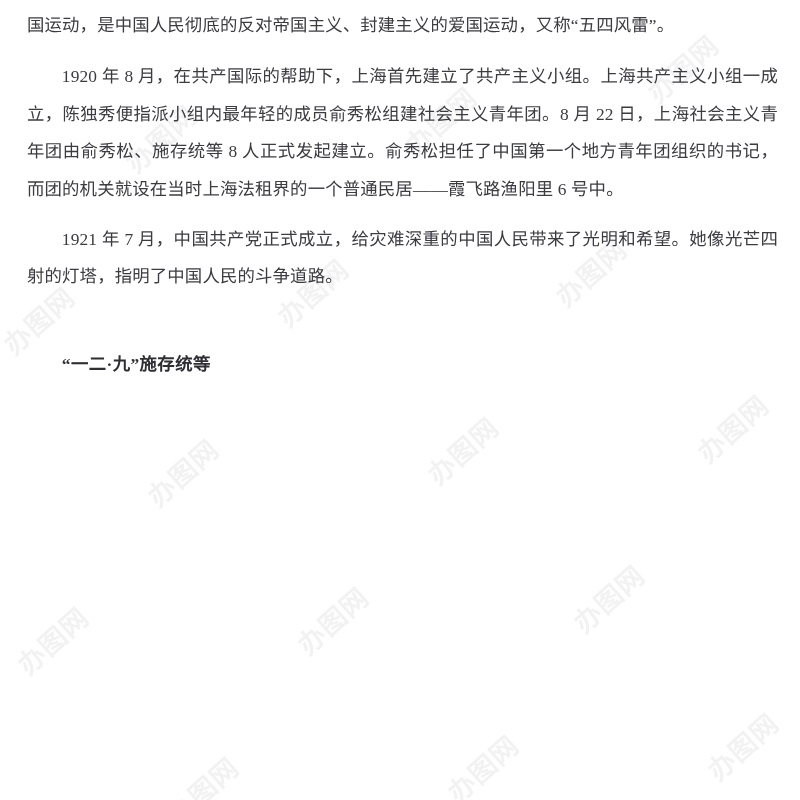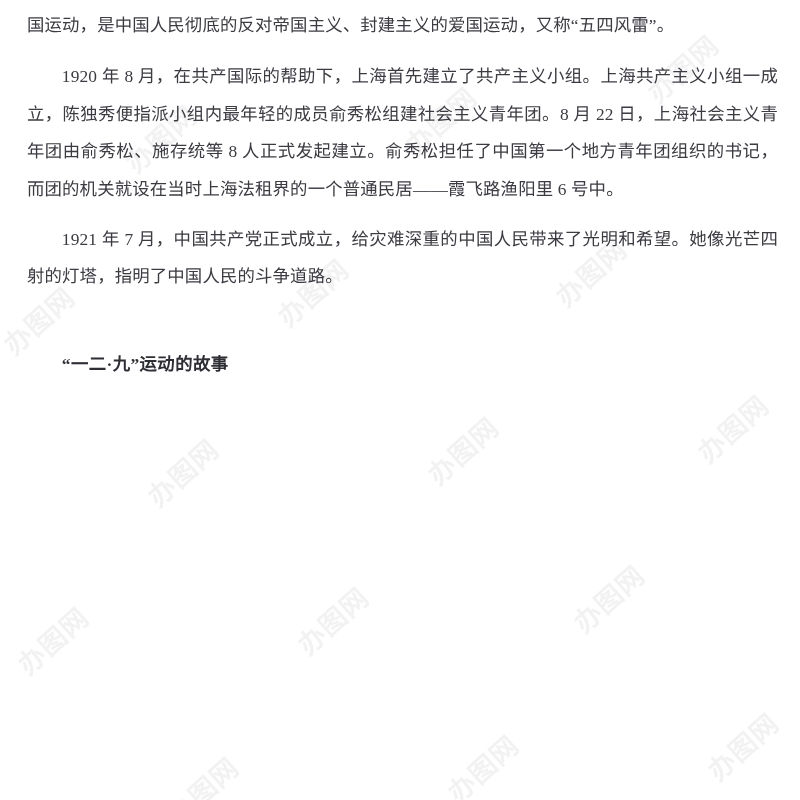--- a/index.html
+++ b/index.html
@@ -125,21 +125,21 @@
     <p class="para indent">1921 年 7 月，中国共产党正式成立，给灾难深重的中国人民带来了光明和希望。她像光芒四射的灯塔，指明了中国人民的斗争道路。</p>
 
     <div class="gap-sm"></div>
 
 
     <div class="gap-sm"></div>
 
 
     <div class="gap-lg"></div>
 
-    <h2 class="heading">“一二·九”运动的故事</h2>
+    <h2 class="heading">“一二·九”施存统等</h2>
 
     <div class="gap-sm"></div>
 
 
     <div class="gap-xl"></div>
 
 
     <div class="gap-sm"></div>
 
   </div>

